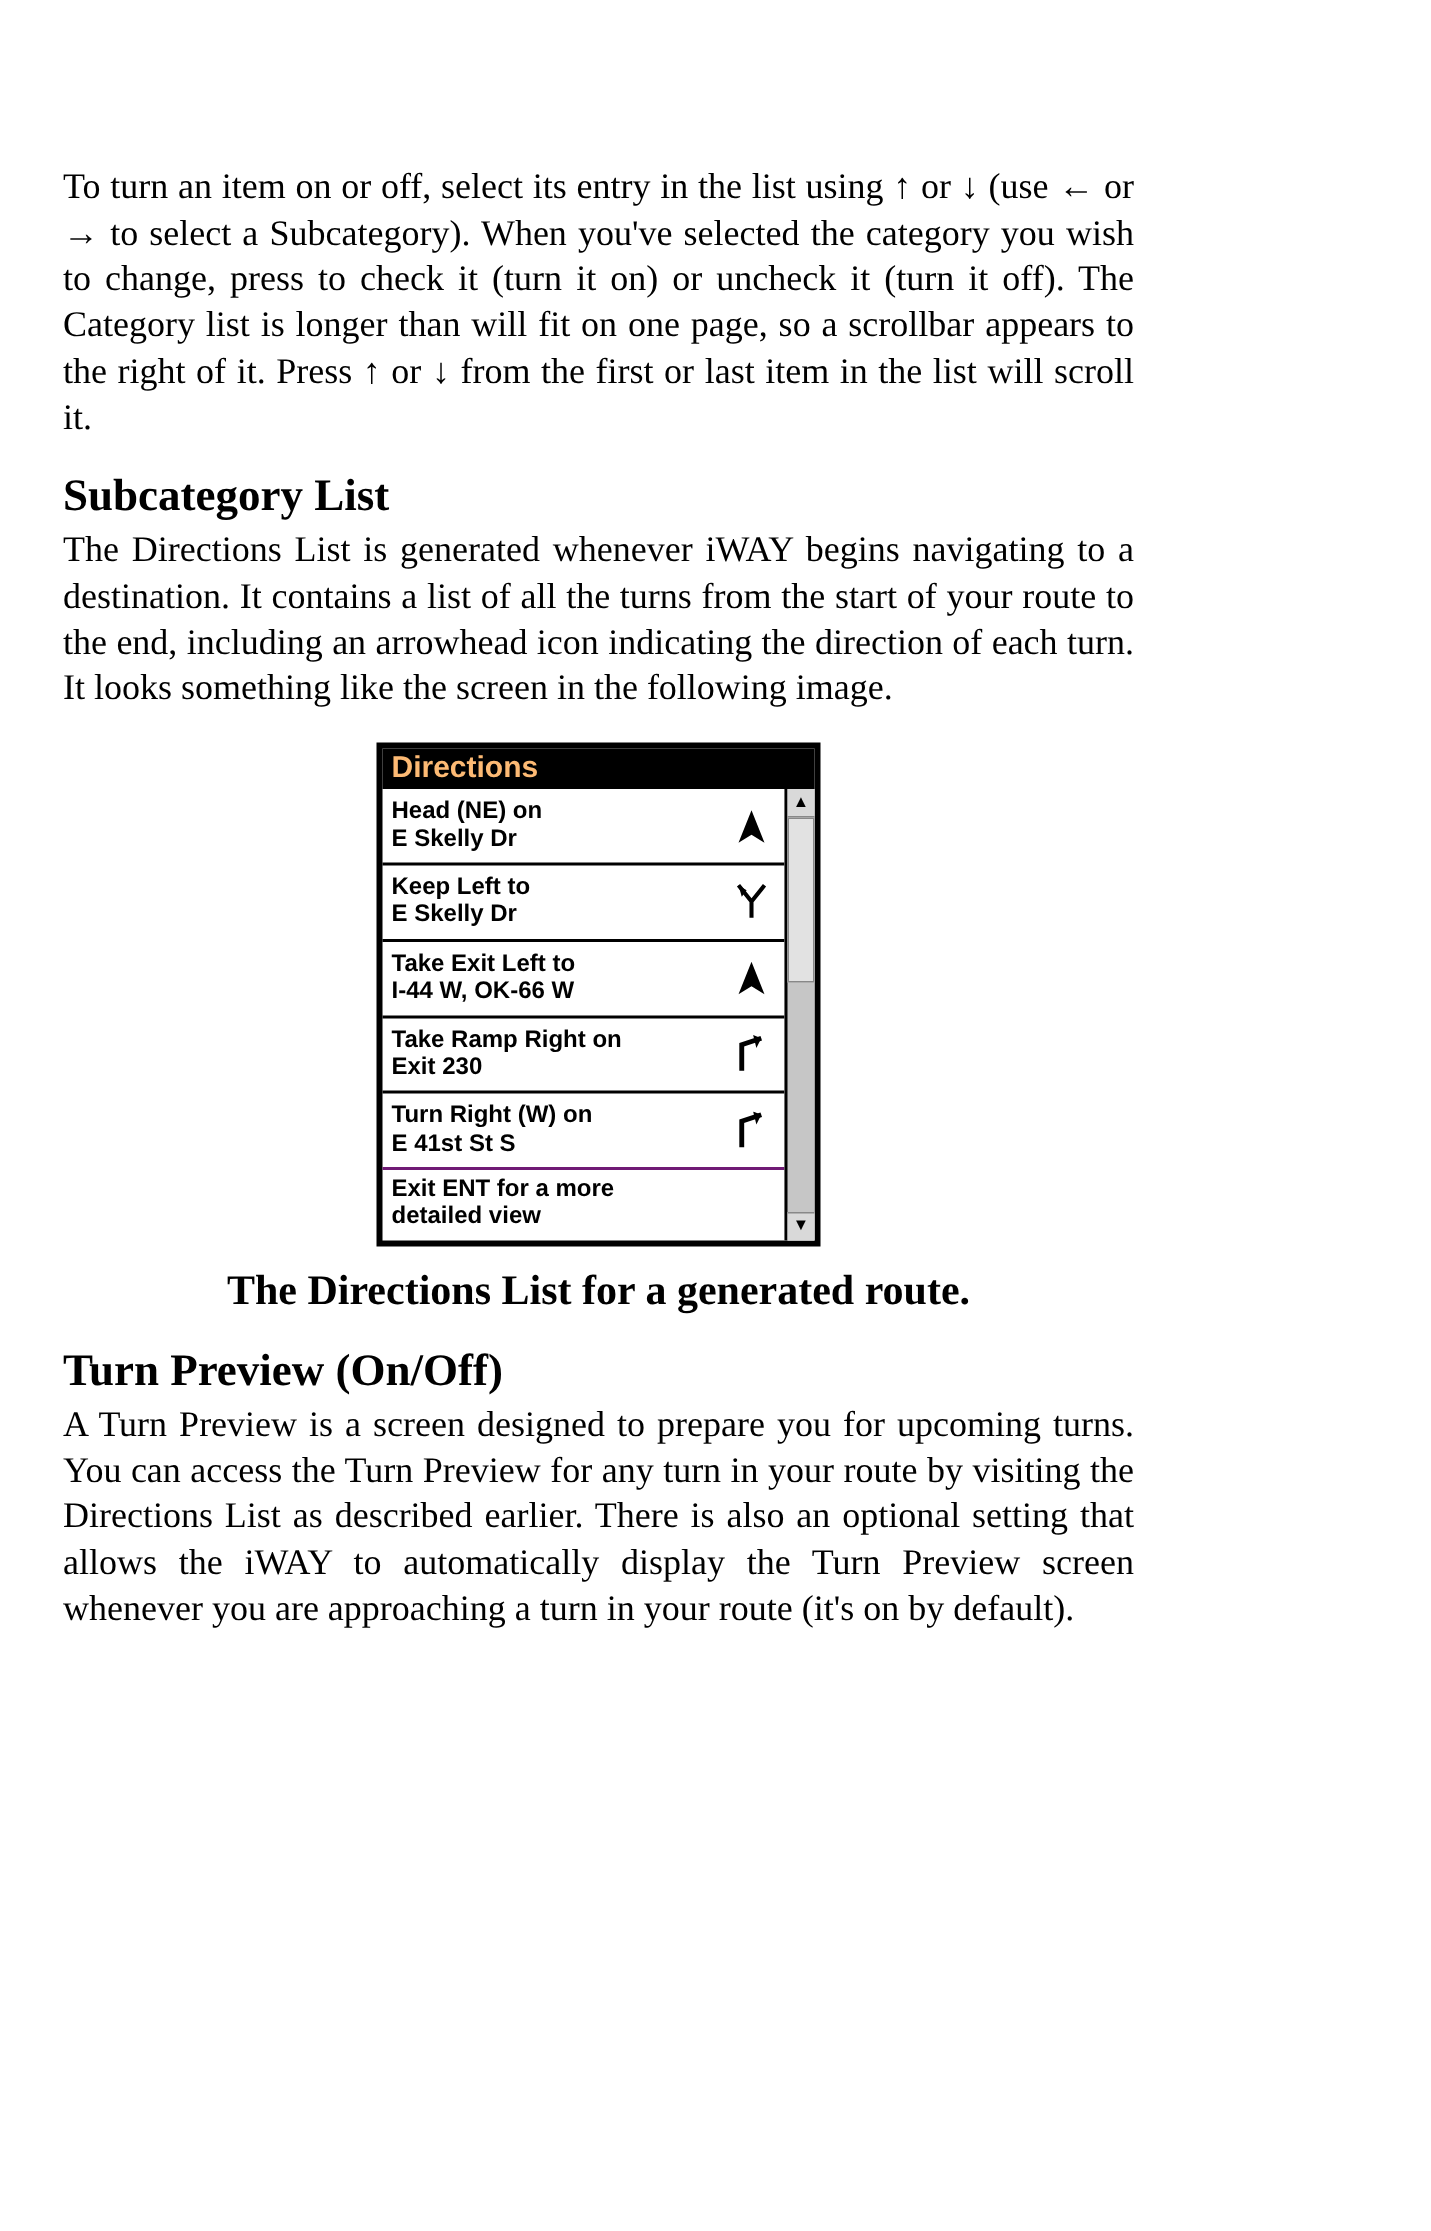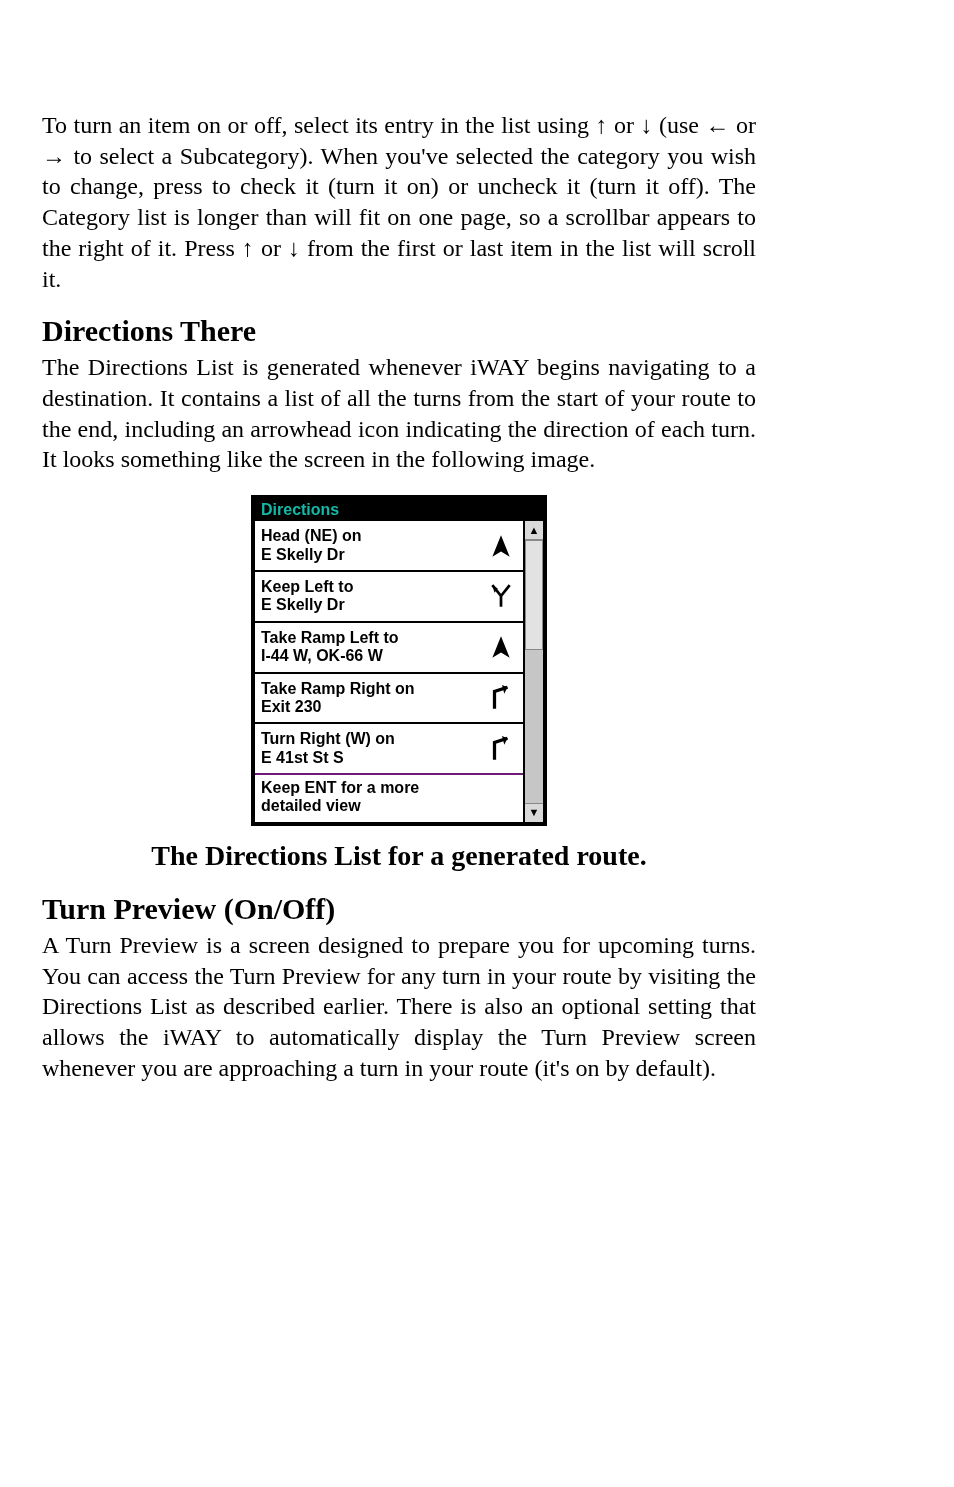--- a/index.html
+++ b/index.html
@@ -42,23 +42,23 @@
     margin: 12px 0 6px 0;
   }
   .screenshot {
     width: 288px;
     border: 4px solid #000;
     background: #fff;
     font-family: Arial, Helvetica, sans-serif;
   }
   .screenshot-title {
     background: #000;
-    color: #14b8a6;
-    font-weight: bold;
-    font-size: 16px;
+    color: #fdba74;
+    font-weight: bold;
+    font-size: 20px;
     padding: 2px 6px;
   }
   .screenshot-body {
     display: flex;
   }
   .screenshot-list {
     flex: 1 1 auto;
     display: flex;
     flex-direction: column;
     justify-content: space-between;
@@ -136,21 +136,21 @@
     line-height: 1;
   }
 </style>
 </head>
 <body>
 
 <div class="page">
 
   <p class="body-text">To turn an item on or off, select its entry in the list using ↑ or ↓ (use ← or → to select a Subcategory). When you've selected the category you wish to change, press          to check it (turn it on) or uncheck it (turn it off). The Category list is longer than will fit on one page, so a scrollbar appears to the right of it. Press ↑ or ↓ from the first or last item in the list will scroll it.</p>
 
-  <div class="h2">Directions There</div>
+  <div class="h2">Subcategory List</div>
 
   <p class="body-text">The Directions List is generated whenever iWAY begins navigating to a destination. It contains a list of all the turns from the start of your route to the end, including an arrowhead icon indicating the direction of each turn. It looks something like the screen in the following image.</p>
 
   <div class="screenshot-wrap">
     <div class="screenshot">
       <div class="screenshot-title">Directions</div>
       <div class="screenshot-body">
         <div class="screenshot-list">
 
           <div class="dir-item">
@@ -173,21 +173,21 @@
             <div class="dir-icon">
               <svg viewBox="0 0 24 24">
                   <path d="M12 22 L12 12 L4 2 M12 12 L20 2" stroke="#000" stroke-width="2.5" fill="none"></path>
                   <polygon points="4,2 9,5 6,9" fill="#000"></polygon>
                 </svg>
             </div>
           </div>
 
           <div class="dir-item">
             <div class="dir-text">
-              <span>Take Ramp Left to</span><br>
+              <span>Take Exit Left to</span><br>
               <span>I-44 W, OK-66 W</span>
             </div>
             <div class="dir-icon">
               <svg viewBox="0 0 24 24">
                   <polygon points="12,2 20,22 12,17 4,22" fill="#000"></polygon>
                 </svg>
             </div>
           </div>
 
           <div class="dir-item">
@@ -210,21 +210,21 @@
             </div>
             <div class="dir-icon">
               <svg viewBox="0 0 24 24">
                   <path d="M6 22 L6 6 L18 2" stroke="#000" stroke-width="3" fill="none"></path>
                   <polygon points="18,2 13,0 15,8" fill="#000"></polygon>
                 </svg>
             </div>
           </div>
 
           <div class="screenshot-footer">
-            <span>Keep ENT for a more</span><br>
+            <span>Exit ENT for a more</span><br>
             <span>detailed view</span>
           </div>
         </div>
 
         <div class="scrollbar">
           <div class="scroll-btn">
               <span class="arrow-glyph">▲</span>
             </div>
           <div class="scroll-track">
             <div class="scroll-thumb"></div>

